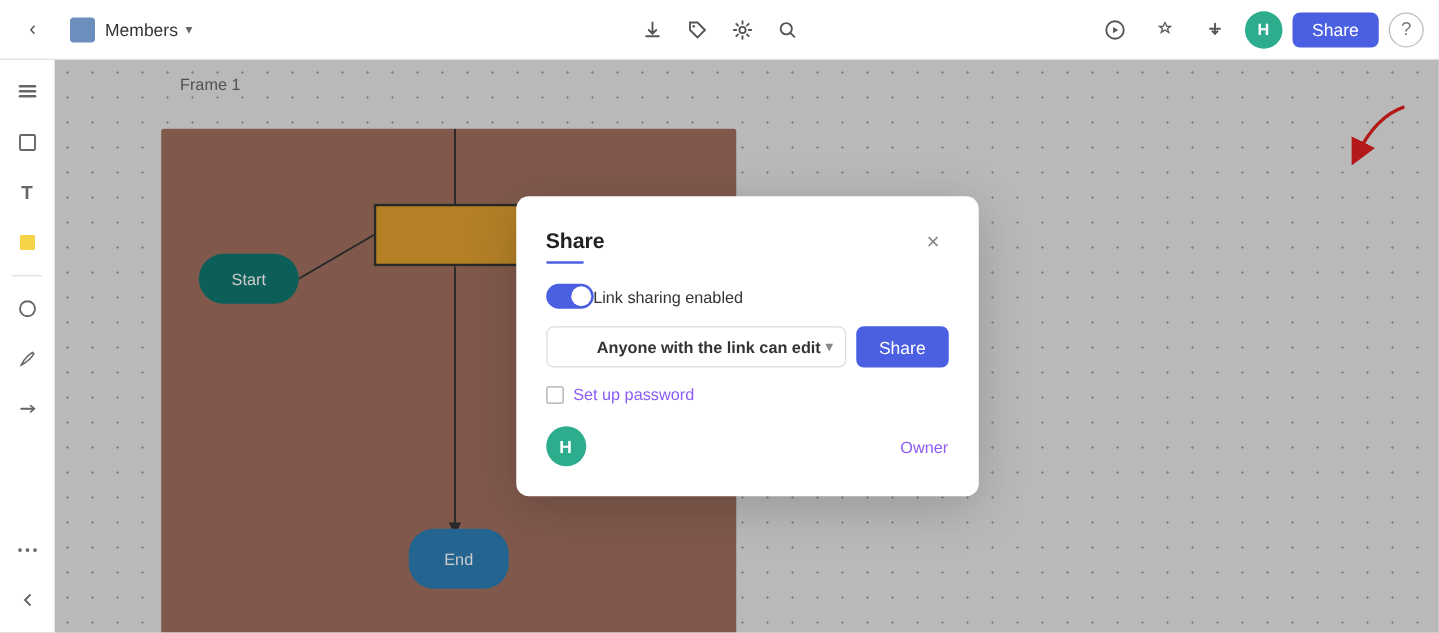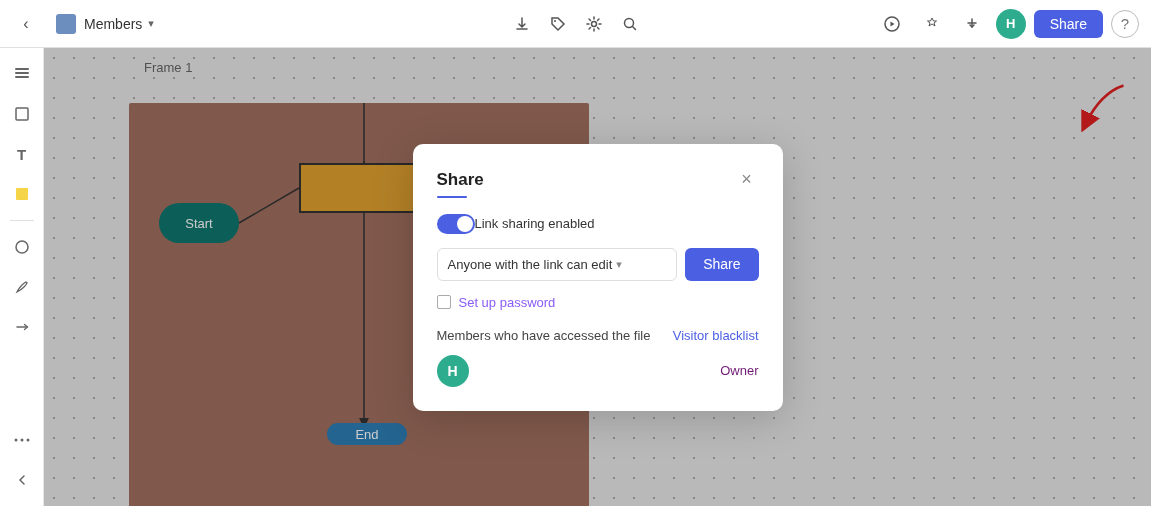--- a/index.html
+++ b/index.html
@@ -141,21 +141,21 @@
       position: absolute;
       left: 170px; top: 60px;
       width: 130px; height: 50px;
       background: #e0a030;
       border: 2px solid #333;
       display: flex; align-items: center; justify-content: center;
     }
     .flowchart-end {
       position: absolute;
       left: 198px; top: 320px;
-      width: 80px; height: 22px;
+      width: 80px; height: 48px;
       background: #2d7db5;
       border-radius: 20px;
       display: flex; align-items: center; justify-content: center;
       color: #fff; font-size: 13px; font-weight: 500;
     }
 
     
     .red-arrow {
       position: absolute;
       top: 30px;
@@ -237,30 +237,31 @@
     }
     .toggle-label { font-size: 13px; color: #333; }
 
     
     .link-row {
       display: flex;
       gap: 8px;
       margin-bottom: 14px;
     }
     .link-select-inner {
-      display: flex; align-items: center; justify-content: flex-start;
+      display: flex; align-items: center; justify-content: flex-end;
       flex: 1;
       border: 1px solid #ddd;
       border-radius: 6px;
       padding: 8px 10px;
       font-size: 13px;
       color: #333;
       background: #fff;
       cursor: pointer;
       position: relative;
+      font-weight: bold;
     }
     .copy-btn {
       background: #4b5fe2;
       color: #fff;
       border: none;
       border-radius: 6px;
       padding: 8px 18px;
       font-size: 14px;
       font-weight: 500;
       cursor: pointer;
@@ -301,21 +302,21 @@
       justify-content: space-between;
     }
     .member-avatar {
       width: 32px; height: 32px;
       border-radius: 50%;
       background: #2dac8e;
       display: flex; align-items: center; justify-content: center;
       color: #fff; font-size: 14px; font-weight: bold;
       flex-shrink: 0;
     }
-    .member-role { font-size: 13px; color: #701a75; }
+    .member-role { font-size: 13px; color: #8b5cf6; }
 
     .chevron-icon { font-size: 11px; color: #888; margin-left: 4px; }
   </style>
 </head>
 <body>
 
 <div class="toolbar">
   <div class="toolbar-left">
     <button class="back-btn">‹</button>
     <button class="file-name-btn">
@@ -498,24 +499,20 @@
           <button class="copy-btn">
             <span>Share</span>
           </button>
         </div>
 
         <div class="password-row">
           <div class="checkbox"></div>
           <span class="password-label">Set up password</span>
         </div>
 
-        <div class="members-header">
-          <span class="members-title">Members who have accessed the file</span>
-          <a class="visitor-link">Visitor blacklist</a>
-        </div>
 
         <div class="member-row">
           <div class="member-avatar">
             <span>H</span>
           </div>
           <span class="member-role">Owner</span>
         </div>
 
       </div>
     </div>

